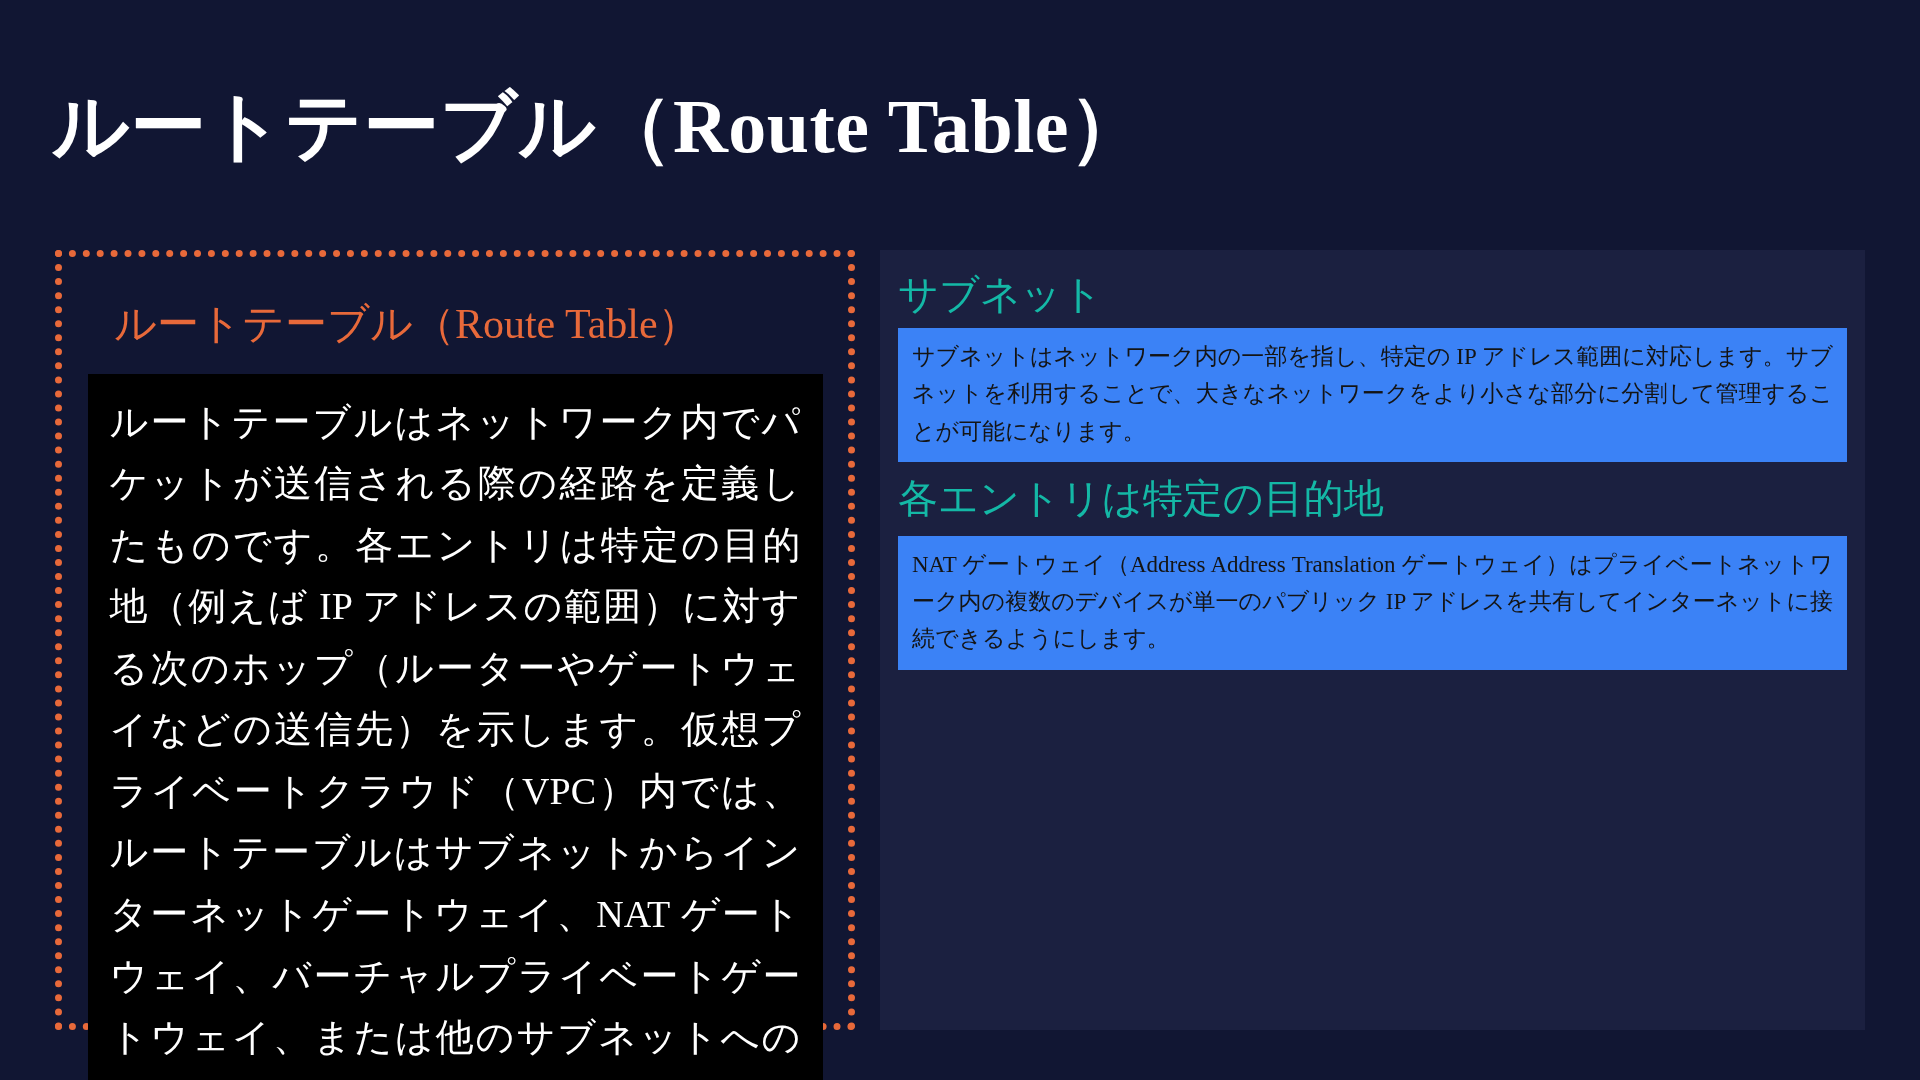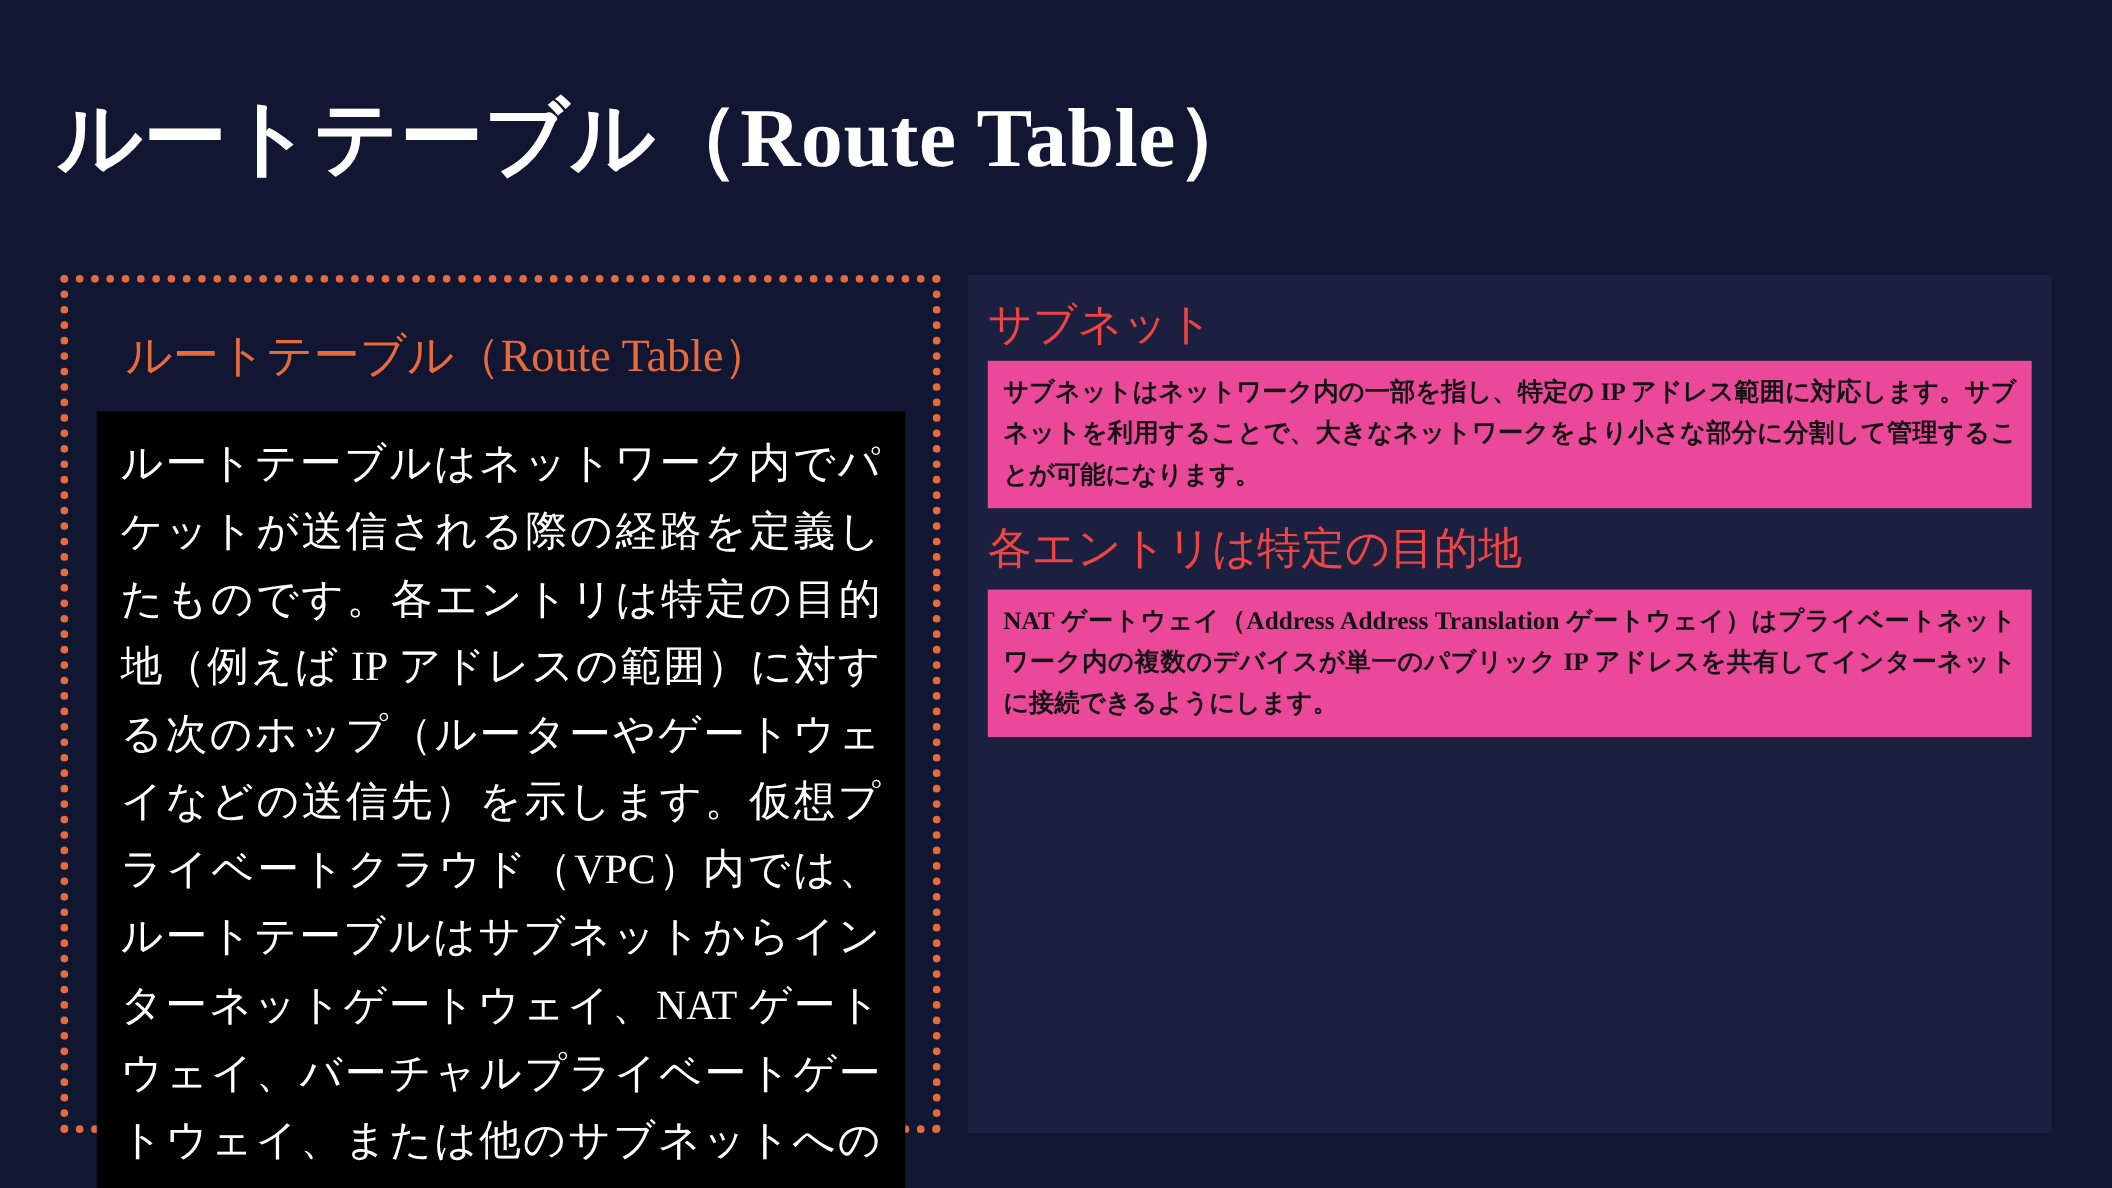--- a/index.html
+++ b/index.html
@@ -71,35 +71,34 @@
     height: 780px;
     background: #1b2040;
     box-sizing: border-box;
     padding: 18px 18px 18px 18px;
   }
   .section {
     margin-bottom: 10px;
   }
   .section:last-child { margin-bottom: 0; }
   .section-heading {
-    color: #ef4444;
+    color: #14b8a6;
     font-size: 40px;
     line-height: 1.35;
     margin: 0 0 6px 0;
     white-space: nowrap;
   }
   .section-body {
-    background: #ec4899;
+    background: #3b82f6;
     color: #141414;
     font-size: 23px;
     line-height: 1.62;
     padding: 10px 14px 12px 14px;
     text-align: justify;
     box-sizing: border-box;
-    font-weight: bold;
   }
 </style>
 </head>
 <body>
 
 <div class="slide">
 
   <h1 class="slide-title">ルートテーブル（Route Table）</h1>
 
   <div class="left-panel">

